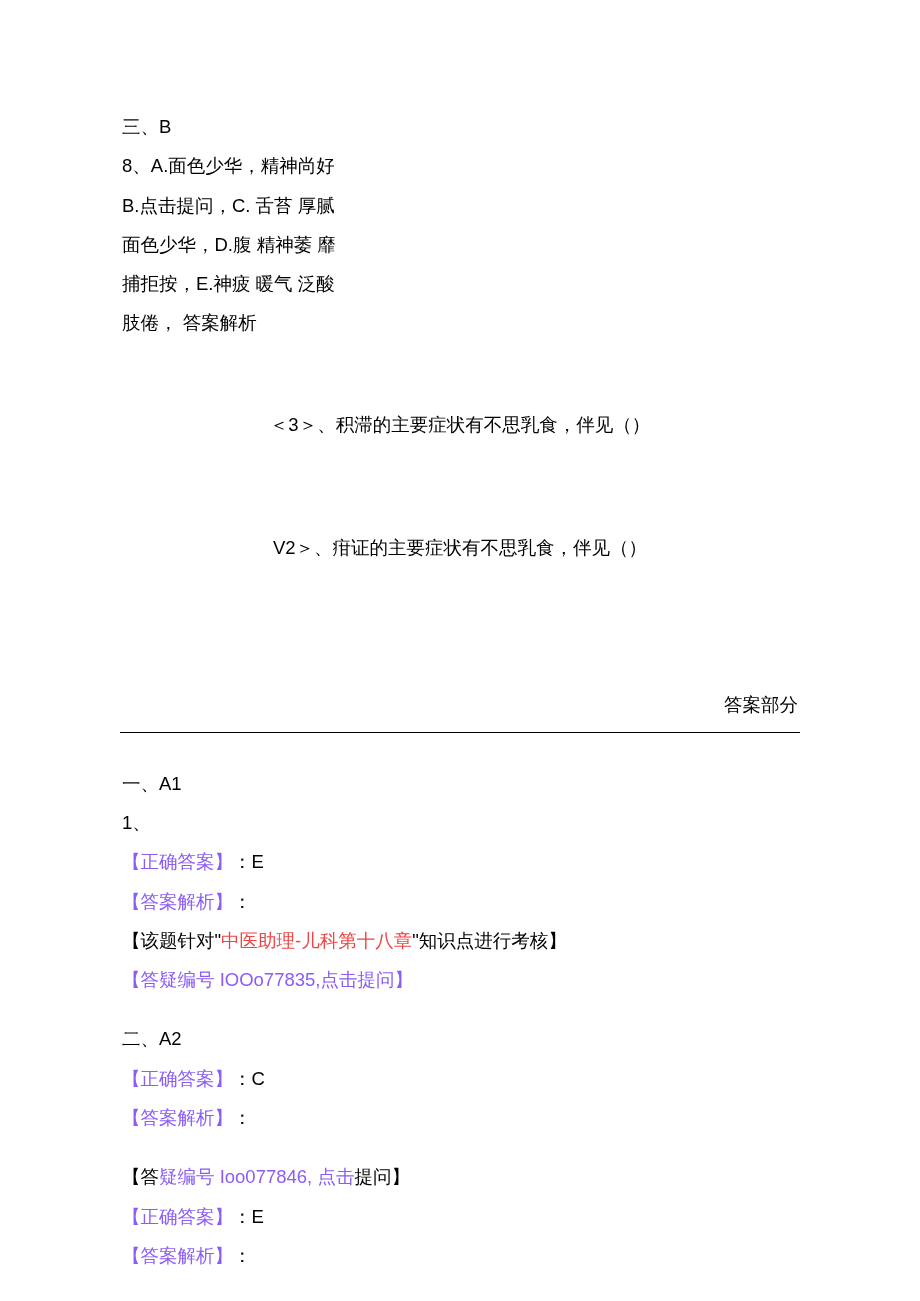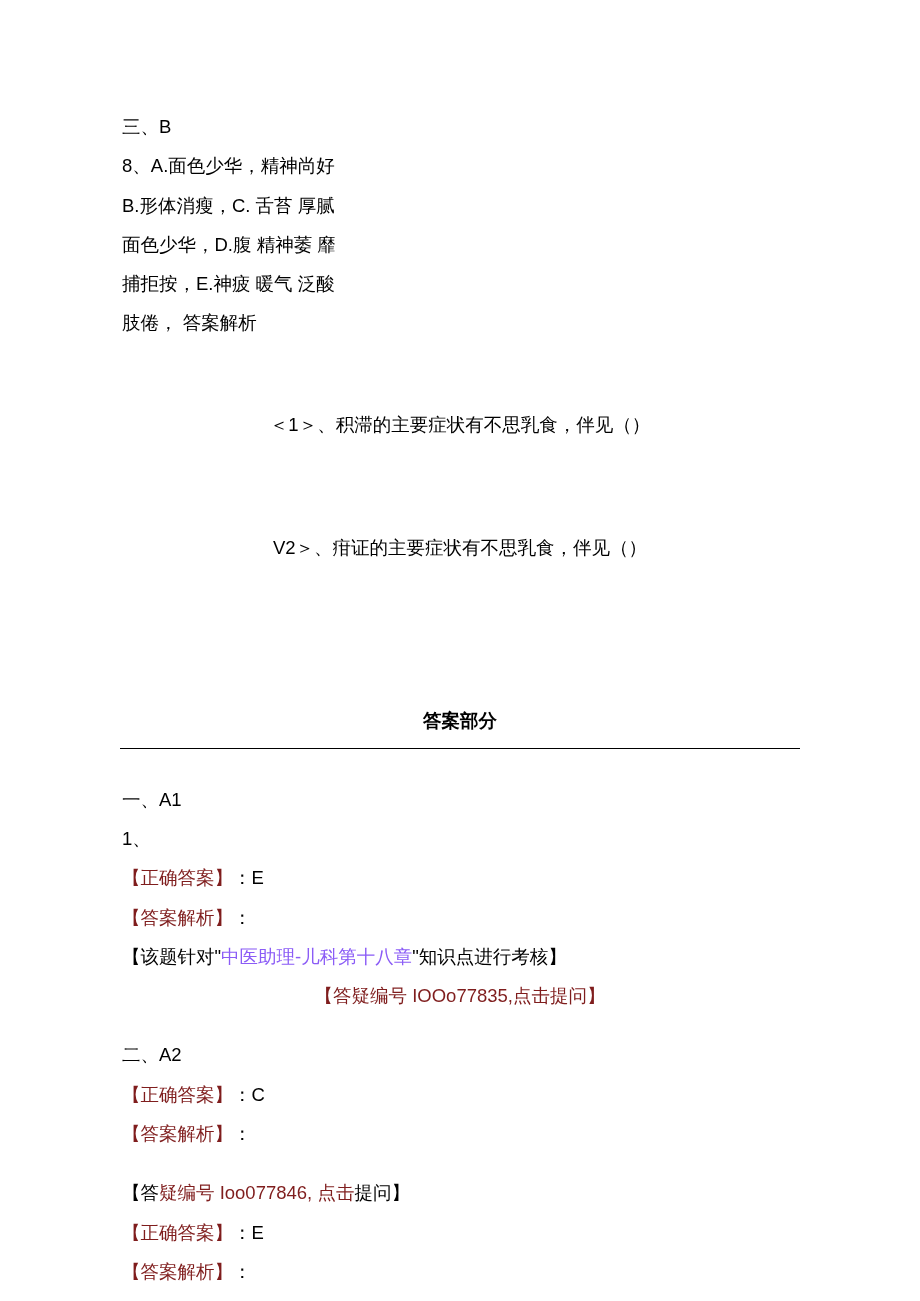--- a/index.html
+++ b/index.html
@@ -7,51 +7,51 @@
     background: #ffffff;
     width: 920px;
     font-family: "SimSun", "Microsoft YaHei", Arial, sans-serif;
     font-size: 18.5px;
     line-height: 1.8;
     color: #000;
     padding: 110px 122px 60px 122px;
   }
   .block { margin-bottom: 6px; }
   .center { text-align: center; }
-  .right { text-align: center; }
-  .blue { color: #7f1d1d; }
-  .green { color: #8b5cf6; }
+  .right { text-align: left; }
+  .blue { color: #8b5cf6; }
+  .green { color: #ef4444; }
   .hr {
     border: none;
     border-top: 1px solid #000;
     margin: 6px -2px 14px -2px;
   }
   .section-title {
-    text-align: center;
-    font-weight: bold;
-    margin: 30px 0 10px 0;
+    text-align: right;
+    font-weight: normal;
+    margin: 14px 0 10px 0;
   }
   .arial { font-family: Arial, sans-serif; }
   .gap-med { height: 20px; }
   .gap-large { height: 62px; }
   .gap-xlarge { height: 90px; }
 </style>
 </head>
 <body>
 
 <div class="block"><span>三、B</span></div>
 <div class="block"><span>8、A.面色少华，精神尚好</span></div>
-<div class="block"><span>B.形体消瘦，C. 舌苔 厚腻</span></div>
+<div class="block"><span>B.点击提问，C. 舌苔 厚腻</span></div>
 <div class="block"><span>面色少华，D.腹 精神萎 靡</span></div>
 <div class="block"><span>捕拒按，E.神疲 暖气 泛酸</span></div>
 <div class="block"><span>肢倦，           答案解析</span></div>
 
 <div class="gap-large"></div>
 
-<div class="center"><span>＜1＞、积滞的主要症状有不思乳食，伴见（）</span></div>
+<div class="center"><span>＜3＞、积滞的主要症状有不思乳食，伴见（）</span></div>
 
 <div class="gap-xlarge"></div>
 
 <div class="center"><span>V2＞、疳证的主要症状有不思乳食，伴见（）</span></div>
 
 <div class="gap-xlarge"></div>
 <div class="gap-med"></div>
 
 <div class="section-title"><span>答案部分</span></div>
 <hr class="hr">

